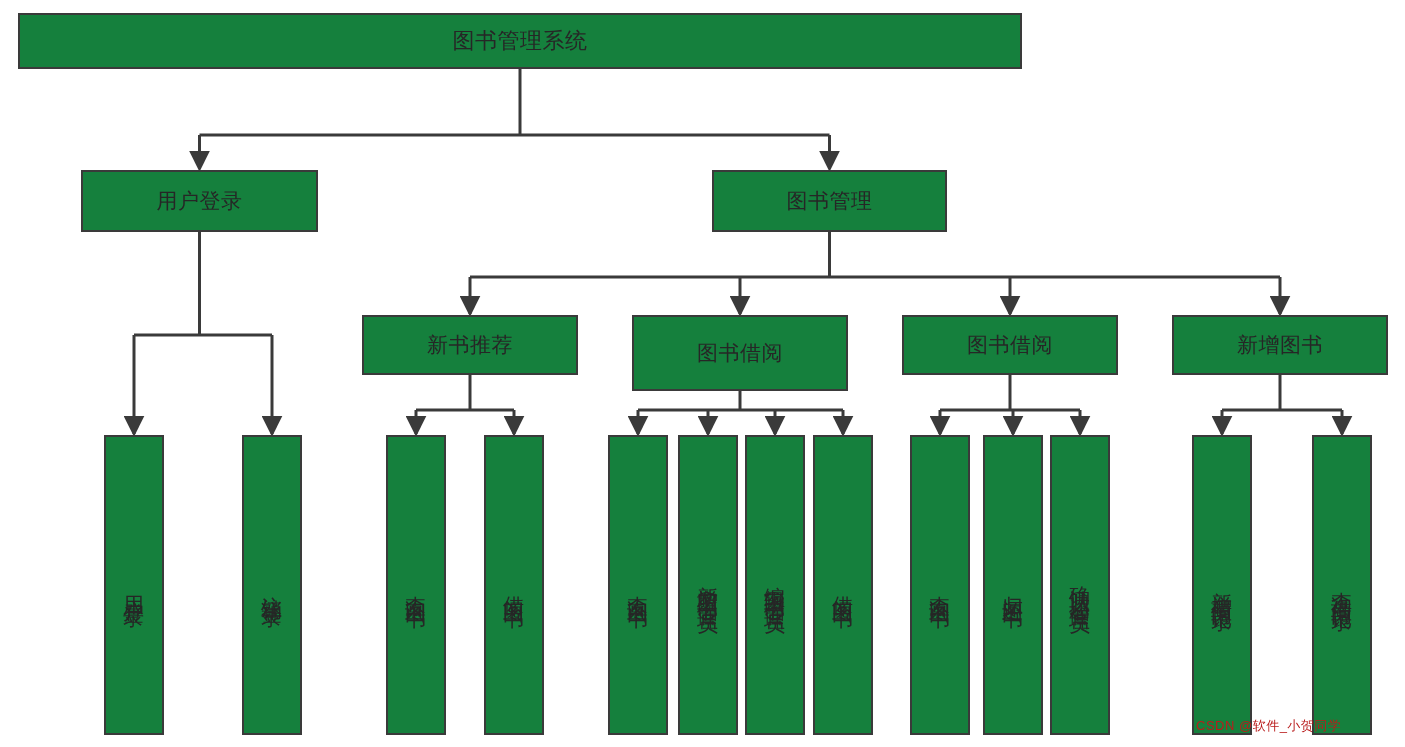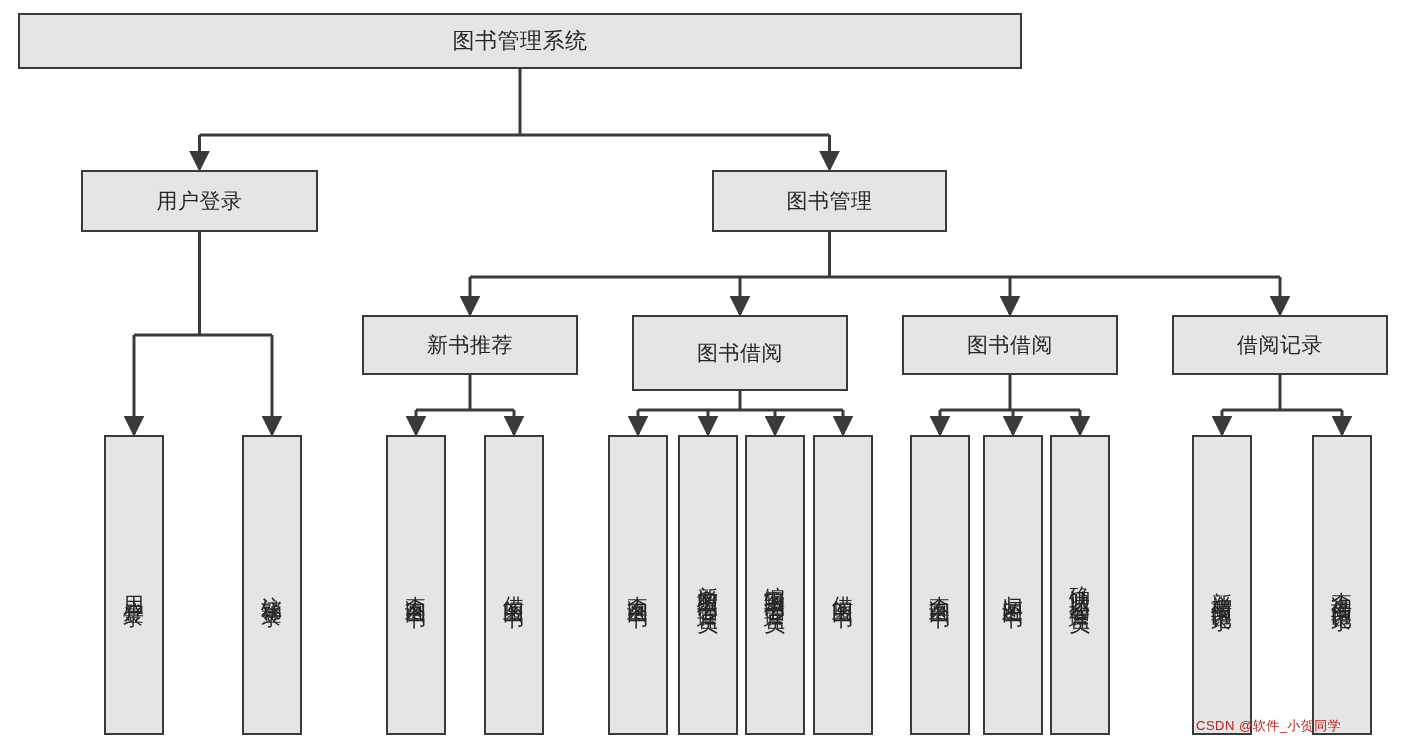--- a/index.html
+++ b/index.html
@@ -22,21 +22,21 @@
     left: 0;
     top: 0;
     width: 1405px;
     height: 747px;
     pointer-events: none;
   }
   .node {
     position: absolute;
     box-sizing: border-box;
     border: 2px solid #3a3a3a;
-    background: #e5e5e5;
+    background: #15803d;
     display: flex;
     align-items: center;
     justify-content: center;
     color: #262626;
   }
   .node .lbl {
     display: block;
     text-align: center;
     line-height: 1.18;
     white-space: nowrap;
@@ -134,21 +134,21 @@
   <div class="node horiz" style="left: 362px; top: 315px; width: 216px; height: 60px;">
     <span class="lbl">新书推荐</span>
   </div>
   <div class="node horiz" style="left: 632px; top: 315px; width: 216px; height: 76px;">
     <span class="lbl">图书借阅</span>
   </div>
   <div class="node horiz" style="left: 902px; top: 315px; width: 216px; height: 60px;">
     <span class="lbl">图书借阅</span>
   </div>
   <div class="node horiz" style="left: 1172px; top: 315px; width: 216px; height: 60px;">
-    <span class="lbl">借阅记录</span>
+    <span class="lbl">新增图书</span>
   </div>
 
   <div class="node vert" style="left: 104px; top: 435px; width: 60px; height: 300px;">
     <span class="lbl">用户登录</span>
   </div>
   <div class="node vert" style="left: 242px; top: 435px; width: 60px; height: 300px;">
     <span class="lbl">注销登录</span>
   </div>
 
   <div class="node vert" style="left: 386px; top: 435px; width: 60px; height: 300px;">

